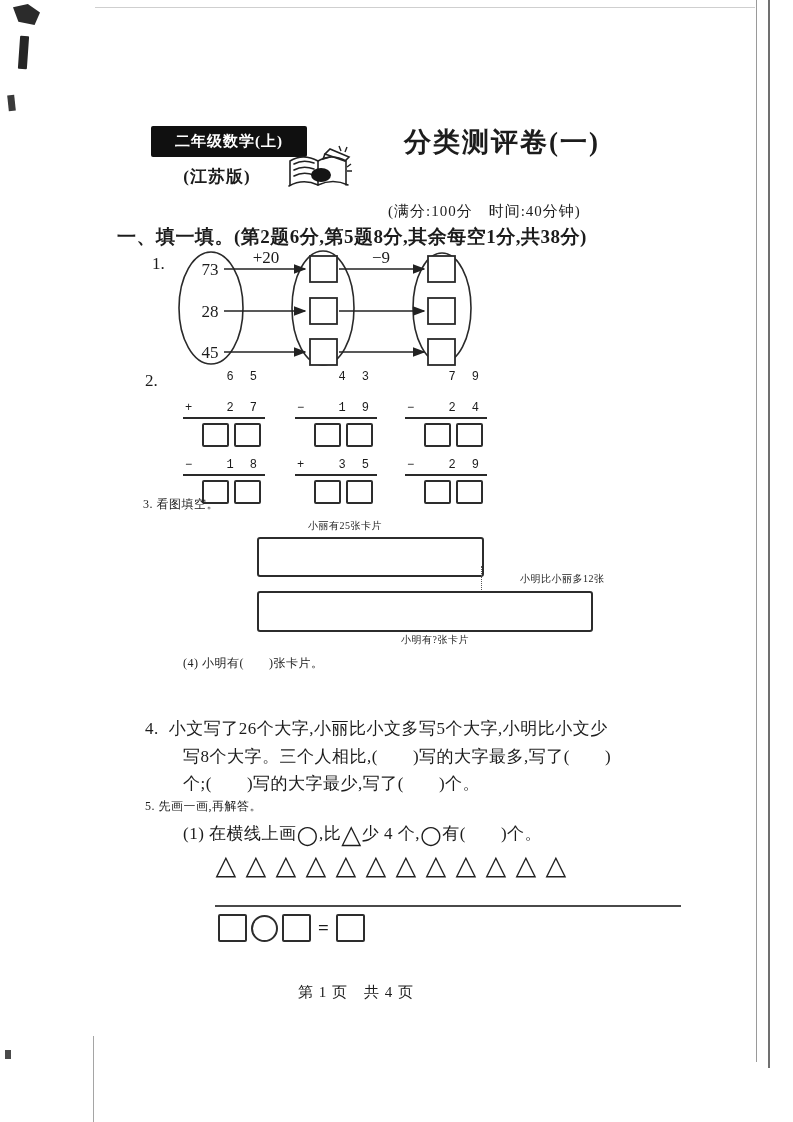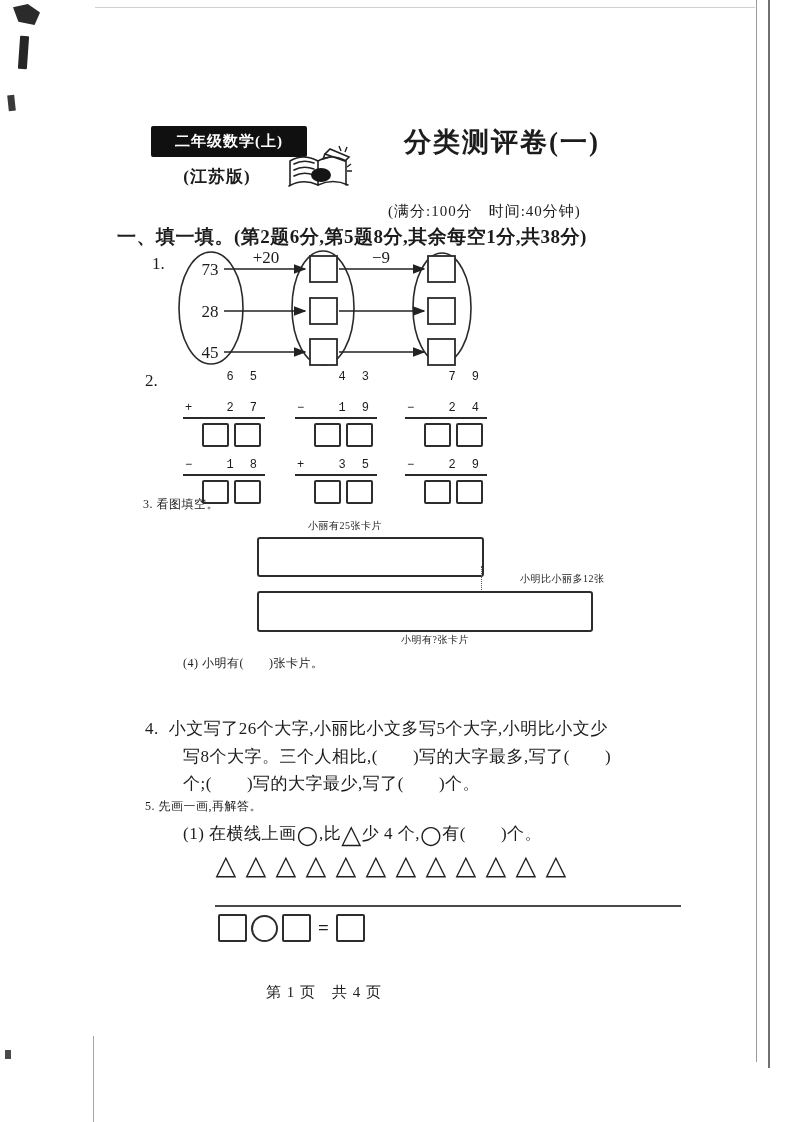--- a/index.html
+++ b/index.html
@@ -61,21 +61,21 @@
   .shape-tri{font-size:26px;line-height:1;position:relative;top:1px;font-family:"DejaVu Sans",sans-serif;}
   .tri-row{left:211px;top:848px;width:370px;display:flex;}
   .tri{width:30px;text-align:center;font-size:27px;line-height:34px;font-family:"DejaVu Sans",sans-serif;color:#222;}
   .draw-line{left:215px;top:905px;width:466px;height:2px;background:#4a4a4a;}
   .eq-row{left:218px;top:914px;display:flex;align-items:center;gap:4px;}
   .eq-box{width:25px;height:24px;border:2px solid #2d2d2d;border-radius:2px;background:#fff;}
   .eq-circle{width:23px;height:23px;border:2px solid #2d2d2d;border-radius:50%;background:#fff;}
   .eq-sign{font-size:19px;font-weight:bold;padding:0 3px;}
 
   
-  .footer{left:0;top:983px;width:648px;text-align:center;font-size:15px;letter-spacing:1px;}
+  .footer{left:0;top:983px;width:648px;text-align:center;font-size:15px;letter-spacing:1px;padding-left:32px;}
 
   
   .art{position:absolute;pointer-events:none;}
   .art-blob1{left:13px;top:4px;width:27px;height:21px;background:#2b2b2b;
     clip-path:polygon(0 15%,55% 0,100% 40%,80% 100%,20% 85%);}
   .art-bar{left:19px;top:36px;width:9px;height:33px;background:#262626;transform:rotate(4deg);border-radius:1px;}
   .art-mark{left:8px;top:95px;width:7px;height:16px;background:#3a3a3a;transform:rotate(-6deg);}
   .art-topline{left:95px;top:7px;width:660px;height:1px;background:#cfcfcf;}
   .art-r1{left:756px;top:0px;width:1px;height:1062px;background:#9a9a9a;}
   .art-r2{left:768px;top:0px;width:2px;height:1068px;background:#707070;}

